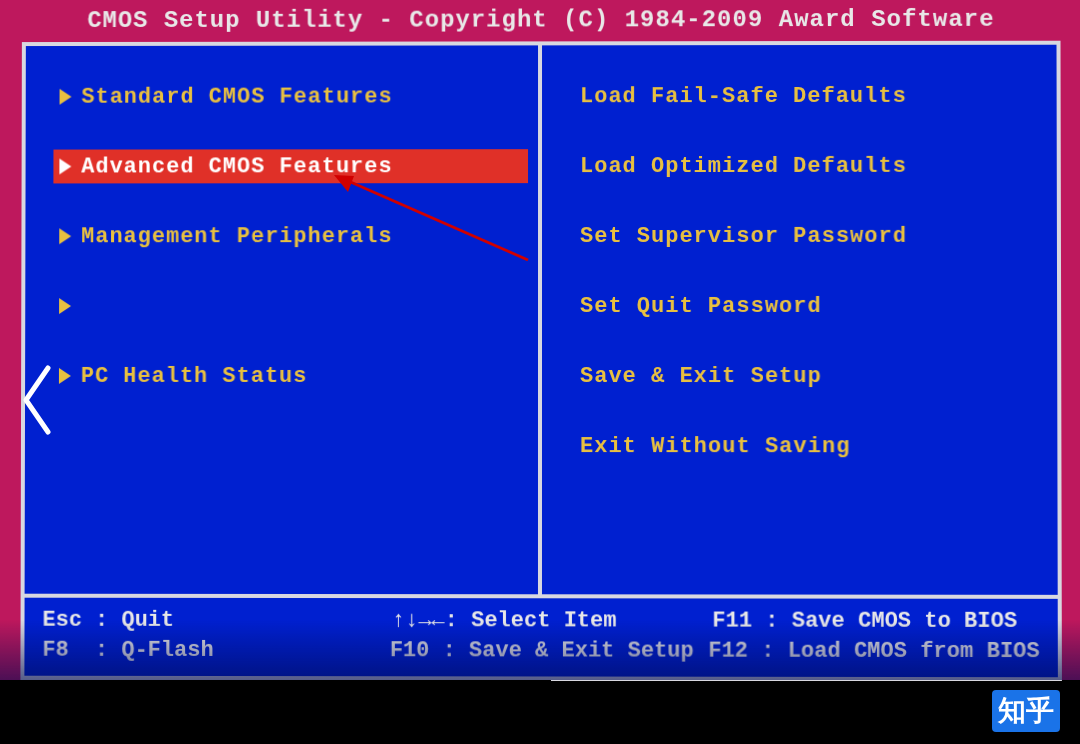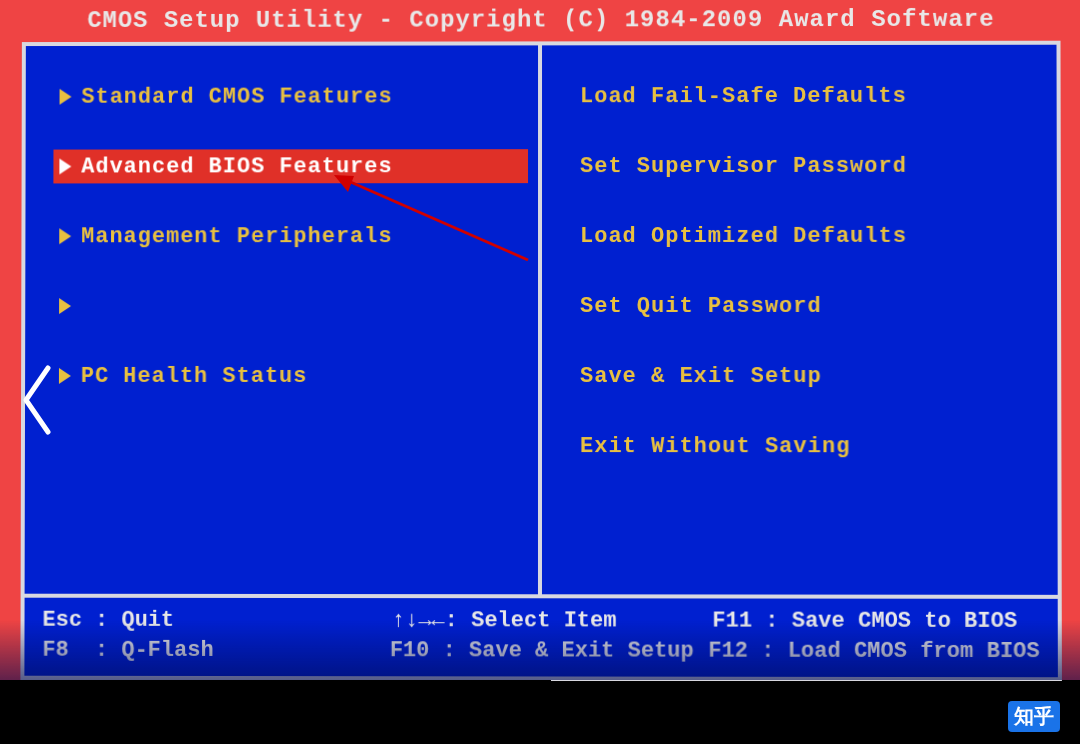--- a/index.html
+++ b/index.html
@@ -8,21 +8,21 @@
     background: #000;
     font-family: 'Courier New', Courier, monospace;
     font-weight: bold;
     font-size: 22px;
     position: relative;
   }
   .bios-screen {
     position: absolute;
     top: 0; left: 0;
     width: 1080px; height: 680px;
-    background: #ef4444;
+    background: #be185d;
     color: #e0e0e0;
     perspective: 2000px;
   }
   .bios-inner {
     width: 100%; height: 100%;
     display: flex;
     flex-direction: column;
     transform: rotateY(-0.5deg) rotateX(0.5deg);
     transform-origin: center center;
   }
@@ -93,21 +93,21 @@
     position: absolute;
     left: 18px; top: 360px;
     width: 40px; height: 80px;
     pointer-events: none;
   }
   .watermark {
     position: absolute;
     bottom: 12px; right: 20px;
     color: #bbb;
     font-family: sans-serif;
-    font-size: 20px;
+    font-size: 28px;
     font-weight: normal;
     display: flex;
     align-items: center;
     gap: 8px;
   }
   .zhihu-box {
     background: #1a73e8;
     color: #fff;
     padding: 2px 6px;
     border-radius: 4px;
@@ -130,44 +130,44 @@
     <div class="main-box">
       <div class="columns">
 
         <div class="col col-left">
           <div class="menu-item">
             <span class="tri"></span>
             <span class="menu-label">Standard CMOS Features</span>
           </div>
           <div class="menu-item selected">
             <span class="tri"></span>
-            <span class="menu-label">Advanced BIOS Features</span>
+            <span class="menu-label">Advanced CMOS Features</span>
           </div>
           <div class="menu-item">
             <span class="tri"></span>
             <span class="menu-label">Management Peripherals</span>
           </div>
           <div class="menu-item">
             <span class="tri"></span>
           </div>
           <div class="menu-item">
             <span class="tri"></span>
             <span class="menu-label">PC Health Status</span>
           </div>
         </div>
 
         <div class="col col-right">
           <div class="menu-item">
             <span class="menu-label">Load Fail-Safe Defaults</span>
           </div>
           <div class="menu-item">
+            <span class="menu-label">Load Optimized Defaults</span>
+          </div>
+          <div class="menu-item">
             <span class="menu-label">Set Supervisor Password</span>
-          </div>
-          <div class="menu-item">
-            <span class="menu-label">Load Optimized Defaults</span>
           </div>
           <div class="menu-item">
             <span class="menu-label">Set Quit Password</span>
           </div>
           <div class="menu-item">
             <span class="menu-label">Save &amp; Exit Setup</span>
           </div>
           <div class="menu-item">
             <span class="menu-label">Exit Without Saving</span>
           </div>

